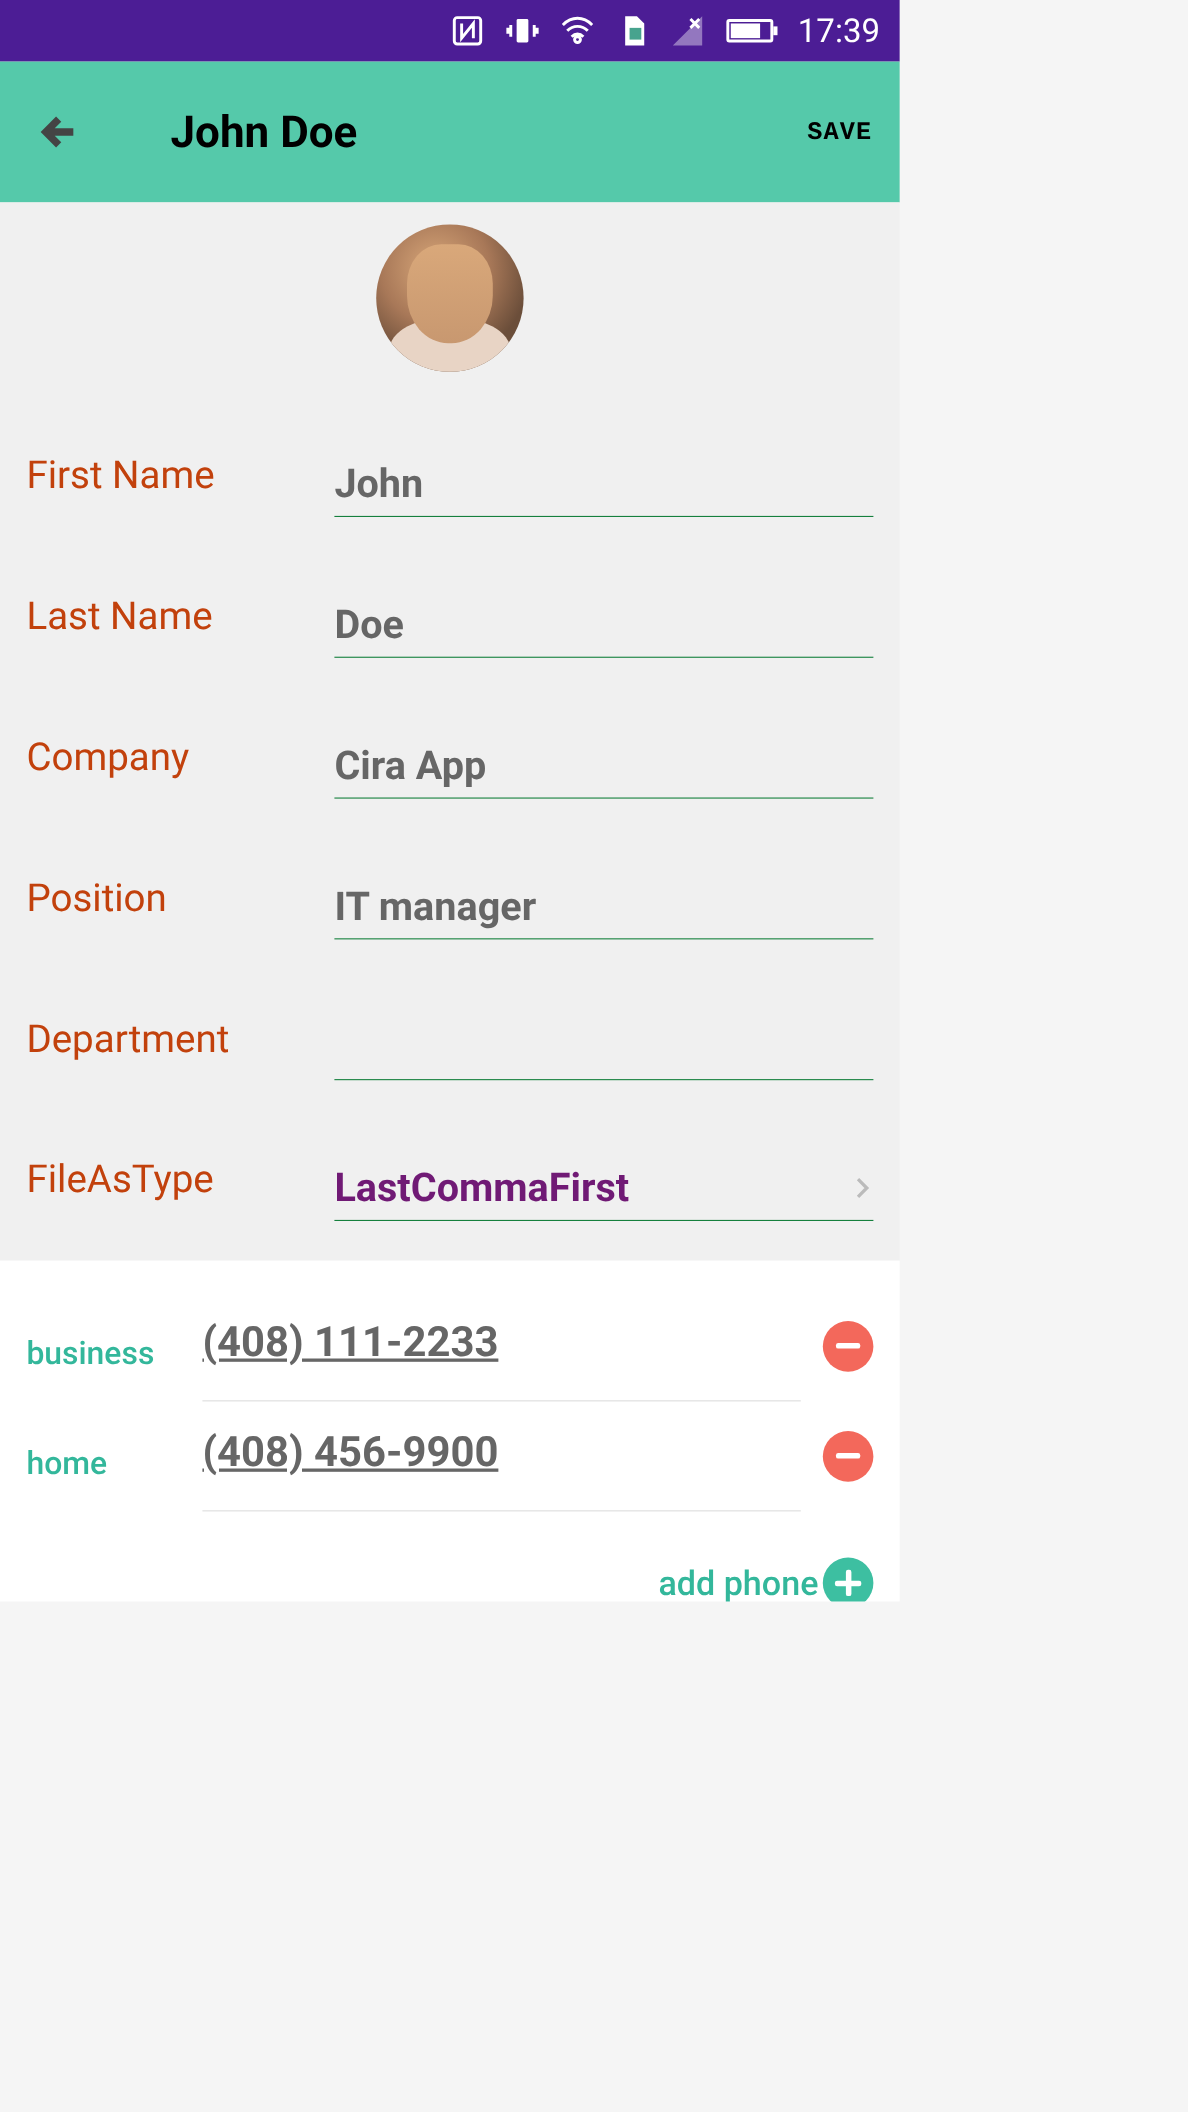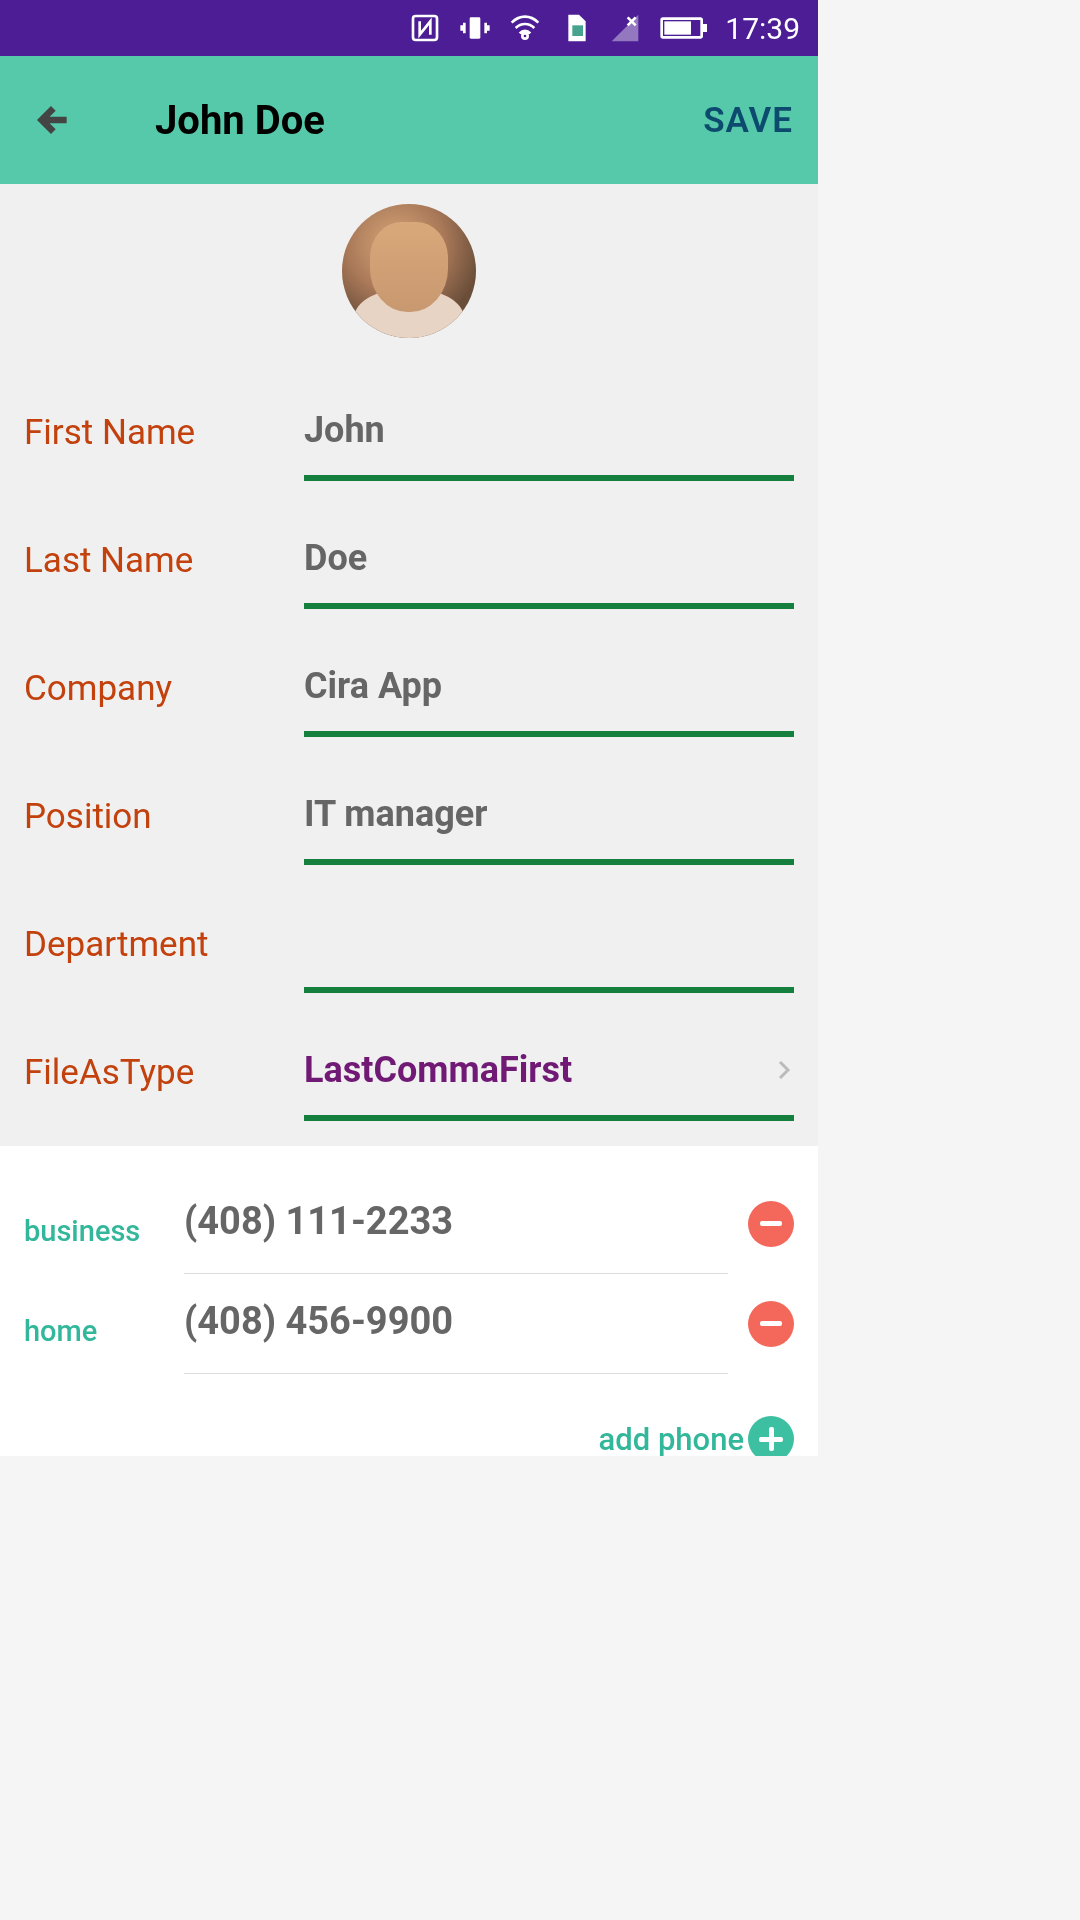--- a/index.html
+++ b/index.html
@@ -38,26 +38,27 @@
     }
     .back-btn svg { width: 40px; height: 40px; stroke: #444; fill: none; stroke-width: 4; }
     .title { 
       font-size: 40px; 
       font-weight: 700; 
       color: #000000; 
       margin-left: 80px; 
       flex: 1; 
     }
     .save-btn { 
-      font-size: 35px; 
+      font-size: 23px; 
       font-weight: 600; 
-      color: #0c4a6e; 
+      color: #000000; 
       letter-spacing: 1px; 
       cursor: pointer;
       padding: 10px 5px;
+      font-family: Liberation Mono, monospace;
     }
     
     .avatar-section {
       display: flex;
       justify-content: center;
       padding: 20px 0 30px;
       background: #f0f0f0;
     }
     .avatar {
       width: 134px;
@@ -99,22 +100,22 @@
       min-height: 128px;
     }
     .field-label {
       width: 280px;
       font-size: 35px;
       color: #c2410c;
       font-weight: 400;
     }
     .field-input-wrapper {
       flex: 1;
-      border-bottom: 6px solid #15803d;
-      padding-bottom: 24px;
+      border-bottom: 1px solid #15803d;
+      padding-bottom: 8px;
       padding-top: 25px;
     }
     .field-input {
       border: none;
       background: transparent;
       font-size: 36px;
       font-weight: 700;
       color: #666;
       width: 100%;
       outline: none;
@@ -148,20 +149,21 @@
     .phone-number-wrapper {
       flex: 1;
       border-bottom: 1px solid #ddd;
       padding-bottom: 30px;
       padding-top: 10px;
     }
     .phone-number {
       font-size: 38px;
       font-weight: 700;
       color: #666;
+      text-decoration: underline;
     }
     .remove-btn {
       width: 46px;
       height: 46px;
       border-radius: 50%;
       background: #f3685b;
       display: flex;
       align-items: center;
       justify-content: center;
       cursor: pointer;

